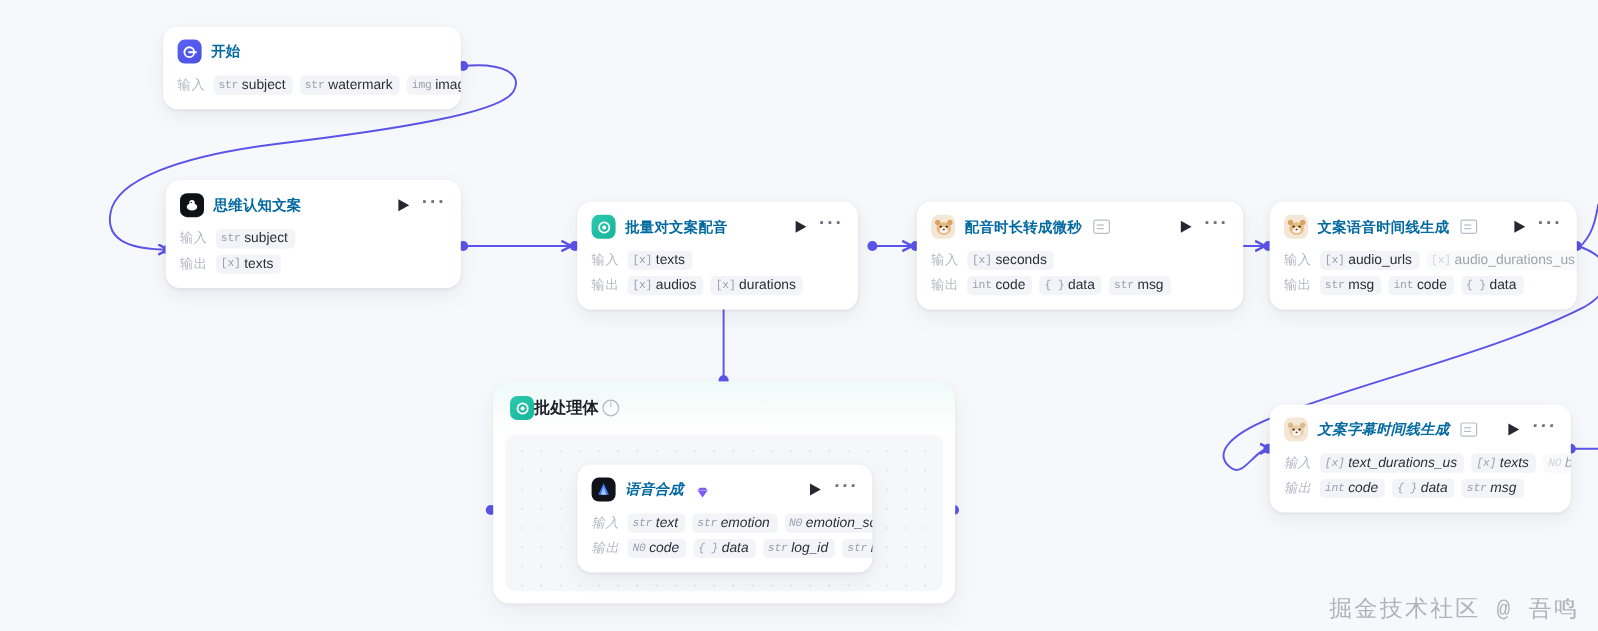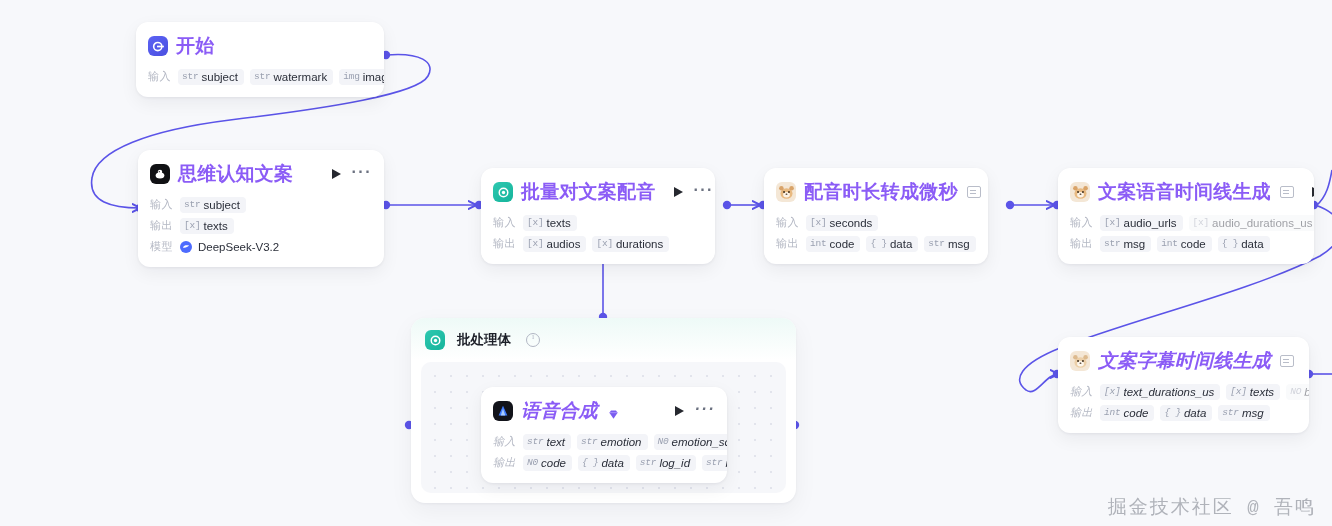--- a/index.html
+++ b/index.html
@@ -38,23 +38,23 @@
     z-index: 5;
     overflow: hidden;
   }
   .node-head {
     display: flex;
     align-items: center;
     gap: 8px;
     padding: 11px 12px 6px 12px;
   }
   .node-title {
-    font-size: 19px;
+    font-size: 12px;
     font-weight: bold;
-    color: #8b5cf6;
+    color: #0369a1;
     letter-spacing: .2px;
     white-space: nowrap;
   }
   .head-spacer { flex: 1 1 auto; }
 
   .nicon {
     width: 20px; height: 20px;
     border-radius: 6px;
     flex: 0 0 auto;
     display: flex; align-items: center; justify-content: center;
@@ -181,21 +181,21 @@
   
   .group {
     position: absolute;
     border-radius: 14px;
     background: #ffffff;
     box-shadow: 0 1px 3px rgba(16,24,40,.05), 0 8px 24px rgba(16,24,40,.05);
     z-index: 3;
     overflow: hidden;
   }
   .group-head {
-    display: flex; align-items: center; gap: 12px;
+    display: flex; align-items: center; gap: 0;
     padding: 12px 14px 10px 14px;
     background: linear-gradient(180deg,#eefaf7 0%, #ffffff 100%);
   }
   .group-title {
     font-size: 13.5px; font-weight: bold; color: #1d2029;
   }
   .group-inner {
     position: absolute;
     left: 10px; right: 10px; top: 44px; bottom: 10px;
     border-radius: 10px;
@@ -329,29 +329,20 @@
           <span>subject</span>
         </span>
       </div>
       <div class="prow">
         <span class="plabel">输出</span>
         <span class="chip">
           <span class="ty">[x]</span>
           <span>texts</span>
         </span>
       </div>
-      <div class="mrow">
-        <span class="plabel">模型</span>
-        <span class="model-avatar">
-          <svg width="8" height="8" viewBox="0 0 10 10">
-            <path d="M1,5.5 C3,2 6,2.5 9,3.2 C7,4.8 4,6.8 1,5.5 Z" fill="#ffffff"></path>
-          </svg>
-        </span>
-        <span>DeepSeek-V3.2</span>
-      </div>
     </div>
   </div>
 
   <div class="node" style="left:481px; top:168px; width:234px;">
     <div class="node-head">
       <span class="nicon nicon-teal">
         <svg width="13" height="13" viewBox="0 0 14 14">
           <circle cx="7" cy="7" r="4.6" fill="none" stroke="#ffffff" stroke-width="1.6"></circle>
           <circle cx="7" cy="7" r="1.8" fill="#ffffff"></circle>
         </svg>
@@ -378,21 +369,21 @@
           <span>audios</span>
         </span>
         <span class="chip">
           <span class="ty">[x]</span>
           <span>durations</span>
         </span>
       </div>
     </div>
   </div>
 
-  <div class="node" style="left:764px; top:168px; width:224px;">
+  <div class="node" style="left:764px; top:168px; width:272px;">
     <div class="node-head">
       <span class="nicon nicon-tiger">
         <svg width="17" height="17" viewBox="0 0 18 18">
           <ellipse cx="9" cy="10" rx="6.4" ry="5.6" fill="#e8b980"></ellipse>
           <circle cx="3.6" cy="4.6" r="2.4" fill="#d9a368"></circle>
           <circle cx="14.4" cy="4.6" r="2.4" fill="#d9a368"></circle>
           <ellipse cx="9" cy="11.4" rx="3.6" ry="2.8" fill="#fdf3e6"></ellipse>
           <circle cx="6.4" cy="8.4" r="1" fill="#3a2a18"></circle>
           <circle cx="11.6" cy="8.4" r="1" fill="#3a2a18"></circle>
           <ellipse cx="9" cy="10.8" rx="1" ry=".7" fill="#3a2a18"></ellipse>

